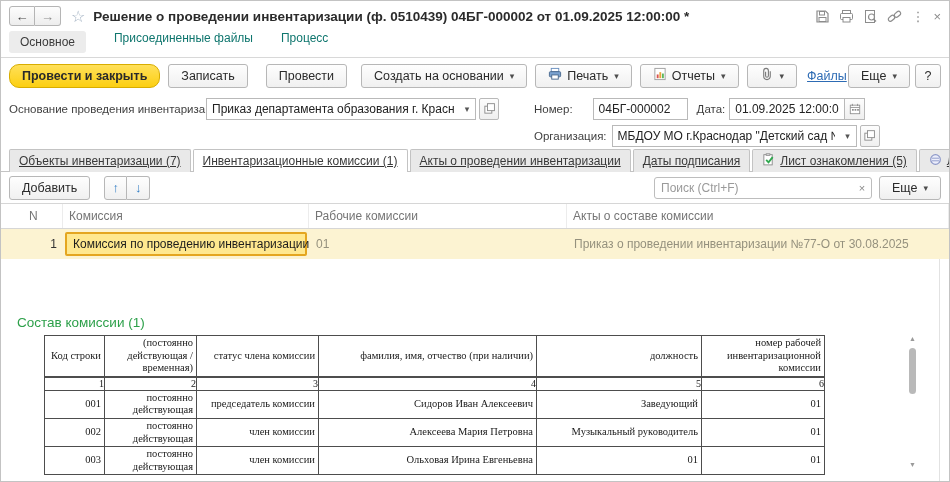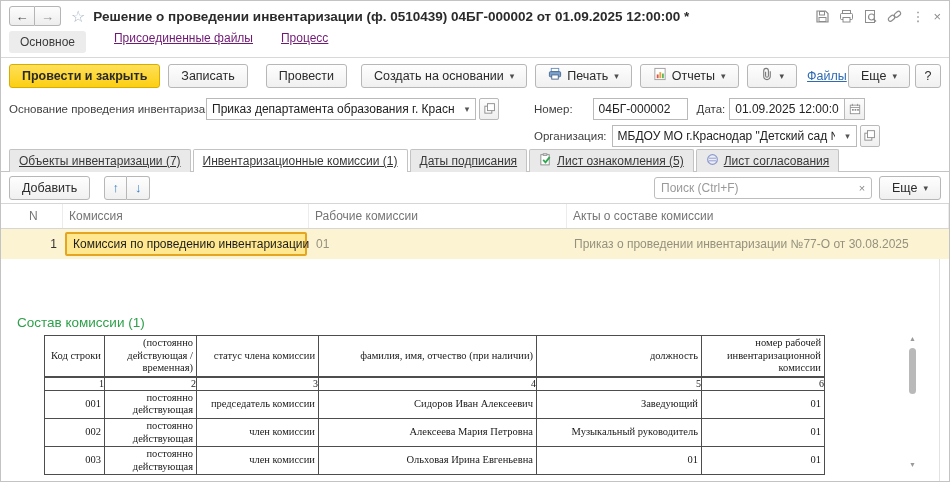--- a/index.html
+++ b/index.html
@@ -15,27 +15,27 @@
   .navbtns .nbtn.last  { border-radius: 0 3px 3px 0; border-left: none; color: #8e8e8e; }
   .star { color: #a3b2c3; font-size: 16px; margin: 0 8px 0 10px; }
   .title { font-size: 13.5px; font-weight: 600; color: #2b2b2b; white-space: nowrap; flex: 1; overflow: hidden; }
   .winicons { display: flex; align-items: center; gap: 9px; color: #8b8b8b; }
   .winicons .wi { width: 15px; height: 15px; display: flex; align-items: center; justify-content: center; cursor: pointer; }
   .winicons .glyph { font-size: 13px; line-height: 1; cursor: pointer; color: #8b8b8b; }
 
   
   .navrow { height: 27px; display: flex; align-items: flex-start; gap: 28px; padding: 0 8px; border-bottom: 1px solid #d8d8d8; }
   .navactive { background: #ececec; border-radius: 3px; padding: 4px 11px; color: #3c3c3c; font-size: 12px; cursor: pointer; }
-  .navlink { color: #701a75; text-decoration: underline; font-size: 12px; cursor: pointer; }
+  .navlink { color: #0f766e; font-size: 12px; cursor: pointer; }
 
   
   .cmdbar { height: 35px; display: flex; align-items: center; padding: 0 8px; }
   .btn { display: inline-flex; align-items: center; gap: 5px; height: 24px; padding: 0 12px; background: linear-gradient(#fefefe,#f0f0f0); border: 1px solid #b7b7b7; border-radius: 3px; font-size: 12.5px; color: #2a2a2a; cursor: pointer; white-space: nowrap; }
   .btn .arr { font-size: 9px; color: #4d4d4d; margin-left: 1px; }
-  .btn-primary { background: linear-gradient(#ffe05a,#fccf12); border-color: #d8ad00; font-weight: bold; }
+  .btn-primary { background: linear-gradient(#ffe05a,#fccf12); border-color: #d8ad00; font-weight: bold; border-radius: 10px; }
   .cmdlink { color: #2d6bb4; text-decoration: underline; font-size: 12.5px; margin-left: 10px; cursor: pointer; }
   .sp8 { margin-left: 8px; } .sp14 { margin-left: 14px; } .sp18 { margin-left: 18px; }
   .flexsp { flex: 1; }
   .btn-help { width: 26px; padding: 0; justify-content: center; margin-left: 5px; }
 
   
   .fields { height: 56px; padding-top: 2px; }
   .frow { display: flex; align-items: center; height: 27px; padding-left: 8px; }
   .flabel { font-size: 11.5px; color: #3f3f3f; white-space: nowrap; }
   .lbl-basis { width: 197px; }
@@ -236,20 +236,23 @@
       </div>
     </div>
   </div>
 
   <div class="tabstrip">
     <div class="tab">
         <span>Объекты инвентаризации (7)</span>
       </div>
     <div class="tab active">
         <span>Инвентаризационные комиссии (1)</span>
+      </div>
+    <div class="tab">
+        <span>Акты о проведении инвентаризации</span>
       </div>
     <div class="tab">
         <span>Даты подписания</span>
       </div>
     <div class="tab">
       <span>
         <svg width="13" height="13" viewBox="0 0 14 14">
             <rect x="2" y="1.8" width="9" height="11" fill="#fff" stroke="#8c8c8c"></rect>
             <rect x="4.5" y="0.8" width="4" height="2" fill="#d9d9d9" stroke="#8c8c8c" stroke-width="0.8"></rect>
             <path d="M4.5 7.5 L7 10 L11.5 4.5" fill="none" stroke="#2ea84e" stroke-width="2"></path>

